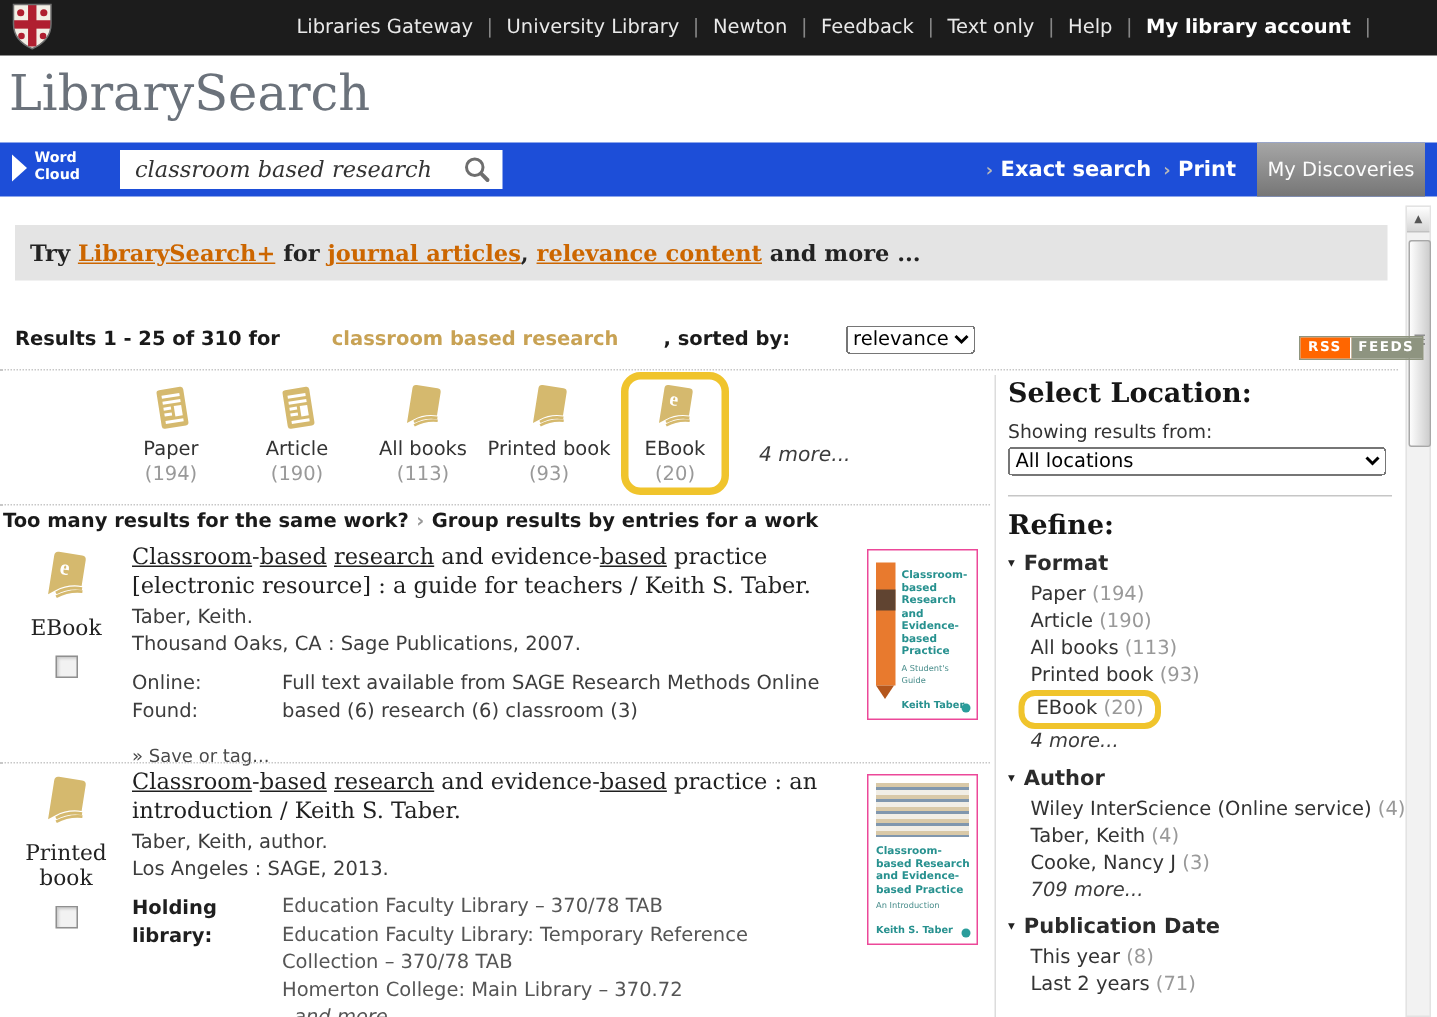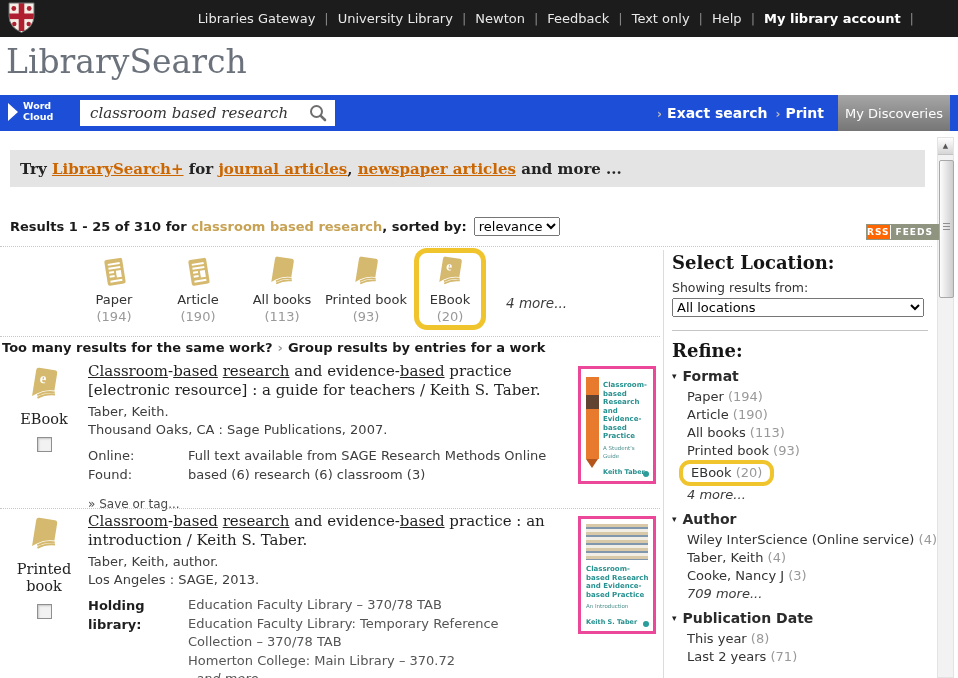--- a/index.html
+++ b/index.html
@@ -45,26 +45,26 @@
          background:repeating-linear-gradient(#8f8f8f 0 1px,transparent 1px 3px);}
 
   
   #banner{position:absolute;top:150px;left:10px;width:915px;height:37px;background:#e4e4e4;
           display:flex;align-items:center;}
   .banner-text{margin-left:10px;font-family:"DejaVu Serif",serif;font-size:15px;font-weight:bold;color:#232323;}
   .banner-link{color:#cc6600;text-decoration:underline;cursor:pointer;}
 
   
   #results-line{position:absolute;top:217px;left:10px;display:flex;align-items:center;
-          font-size:13px;font-weight:bold;color:#1a1a1a;white-space:pre;}
+          font-size:13px;font-weight:bold;color:#1a1a1a;white-space:pre;gap:30px;}
   .query-gold{color:#c8a254;}
   #sort-select{margin-left:7px;font-size:13px;font-family:"DejaVu Sans",sans-serif;}
   #rss-badge{position:absolute;left:866px;top:224px;display:flex;font-size:9px;font-weight:bold;
           color:#fff;border:1px solid #8f957f;cursor:pointer;}
-  .rss{background:#ff6600;padding:2px 0;border-right:1px solid #fff;letter-spacing:1px;}
+  .rss{background:#ff6600;padding:2px 5px;border-right:1px solid #fff;letter-spacing:1px;}
   .feeds{background:#8e9480;padding:2px 5px;letter-spacing:1px;}
 
   .dotted{position:absolute;border-top:1px dotted #c7c7c7;height:0;}
   #dot1{top:246px;left:0;width:932px;}
   #dot2{top:336px;left:0;width:660px;}
   #dot3{top:508px;left:0;width:660px;}
   #divider-v{position:absolute;left:663px;top:250px;height:428px;border-left:1px solid #dcdcdc;}
 
   
   #facet-row{position:absolute;top:253px;left:72px;display:flex;}
@@ -97,21 +97,21 @@
   .kv .k{width:100px;flex:none;}
   .k.bold{font-weight:bold;color:#1f1f1f;}
   .kv .v{flex:1;color:#555;}
   .kv .v.dark{color:#3d3d3d;}
   .holding-line{line-height:18.5px;}
   .and-more{font-style:italic;color:#555;margin-left:8px;line-height:18.5px;cursor:pointer;}
   .save-tag{font-size:12px;color:#4a4a4a;margin-top:13px;cursor:pointer;}
 
   
   .cover{width:72px;height:112px;flex:none;margin-left:12px;margin-top:4px;background:#fff;
-         border:3px solid #ec4899;position:relative;overflow:hidden;}
+         border:1px solid #ec4899;position:relative;overflow:hidden;}
   .pencil{position:absolute;left:5px;top:8px;width:13px;height:82px;background:#e87a2e;}
   .pencil::before{content:"";position:absolute;top:18px;left:0;width:13px;height:14px;background:#333;opacity:.75;}
   .pencil::after{content:"";position:absolute;bottom:-9px;left:0;width:0;height:0;
          border-left:6.5px solid transparent;border-right:6.5px solid transparent;border-top:9px solid #b4561c;}
   .c1-text{position:absolute;left:22px;top:12px;right:3px;color:#27918f;font-size:7px;font-weight:bold;line-height:8.5px;}
   .cov-sub{font-size:5.5px;font-weight:normal;margin-top:3px;color:#4a8e8c;}
   .cov-auth{font-size:6.5px;margin-top:7px;}
   .sage-dot{position:absolute;right:4px;bottom:4px;width:6px;height:6px;border-radius:50%;background:#2a9d9b;}
   .c2-img{position:absolute;left:5px;top:5px;right:5px;height:36px;
          background:repeating-linear-gradient(180deg,#d9c9a8 0 3px,#8097ae 3px 5px,#f1eee6 5px 8px);}
@@ -197,21 +197,21 @@
     <div class="sb-up">▲</div>
     <div class="sb-thumb"></div>
   </div>
 
   <div id="banner">
     <div class="banner-text">
       <span>Try</span>
       <span class="banner-link">LibrarySearch+</span>
       <span>for</span>
       <span class="banner-link">journal articles</span><span>,</span>
-      <span class="banner-link">newspaper articles</span>
+      <span class="banner-link">relevance content</span>
       <span>and more ...</span>
     </div>
   </div>
 
   <div id="results-line">
     <span>Results 1 - 25 of 310 for </span><span class="query-gold">classroom based research</span><span>, sorted by:</span>
     <select id="sort-select">
       <option>relevance</option>
     </select>
   </div>

